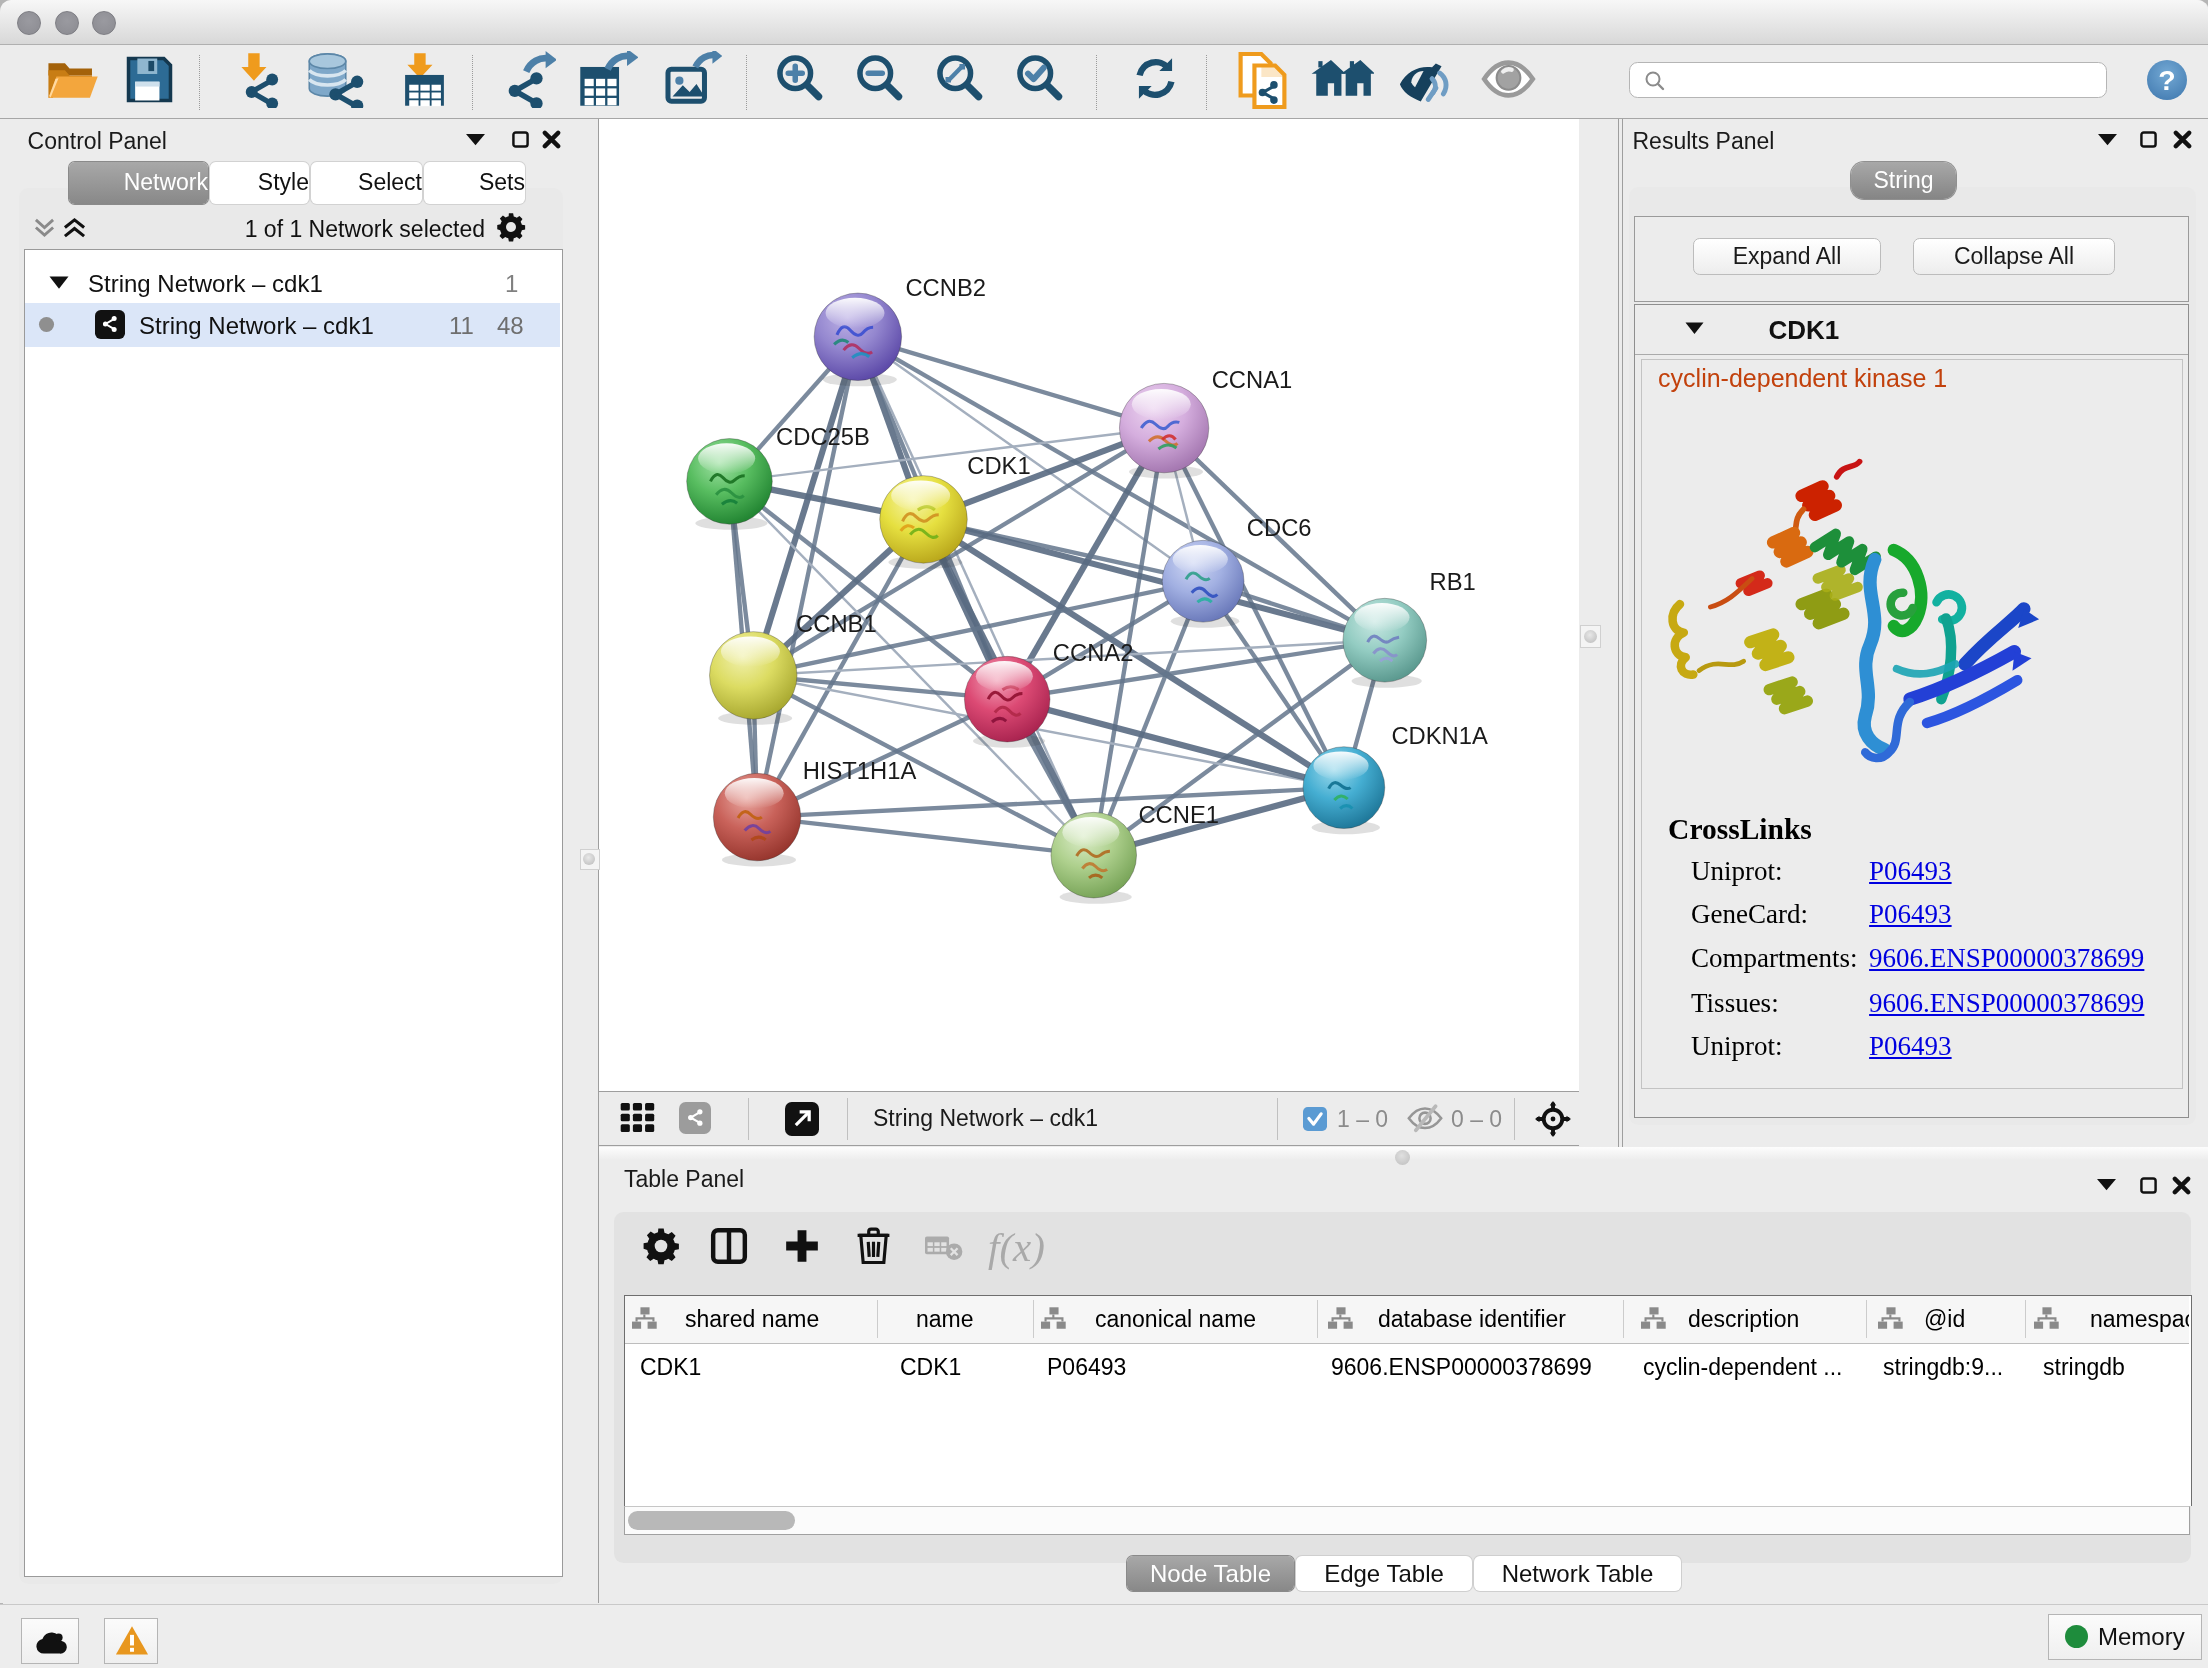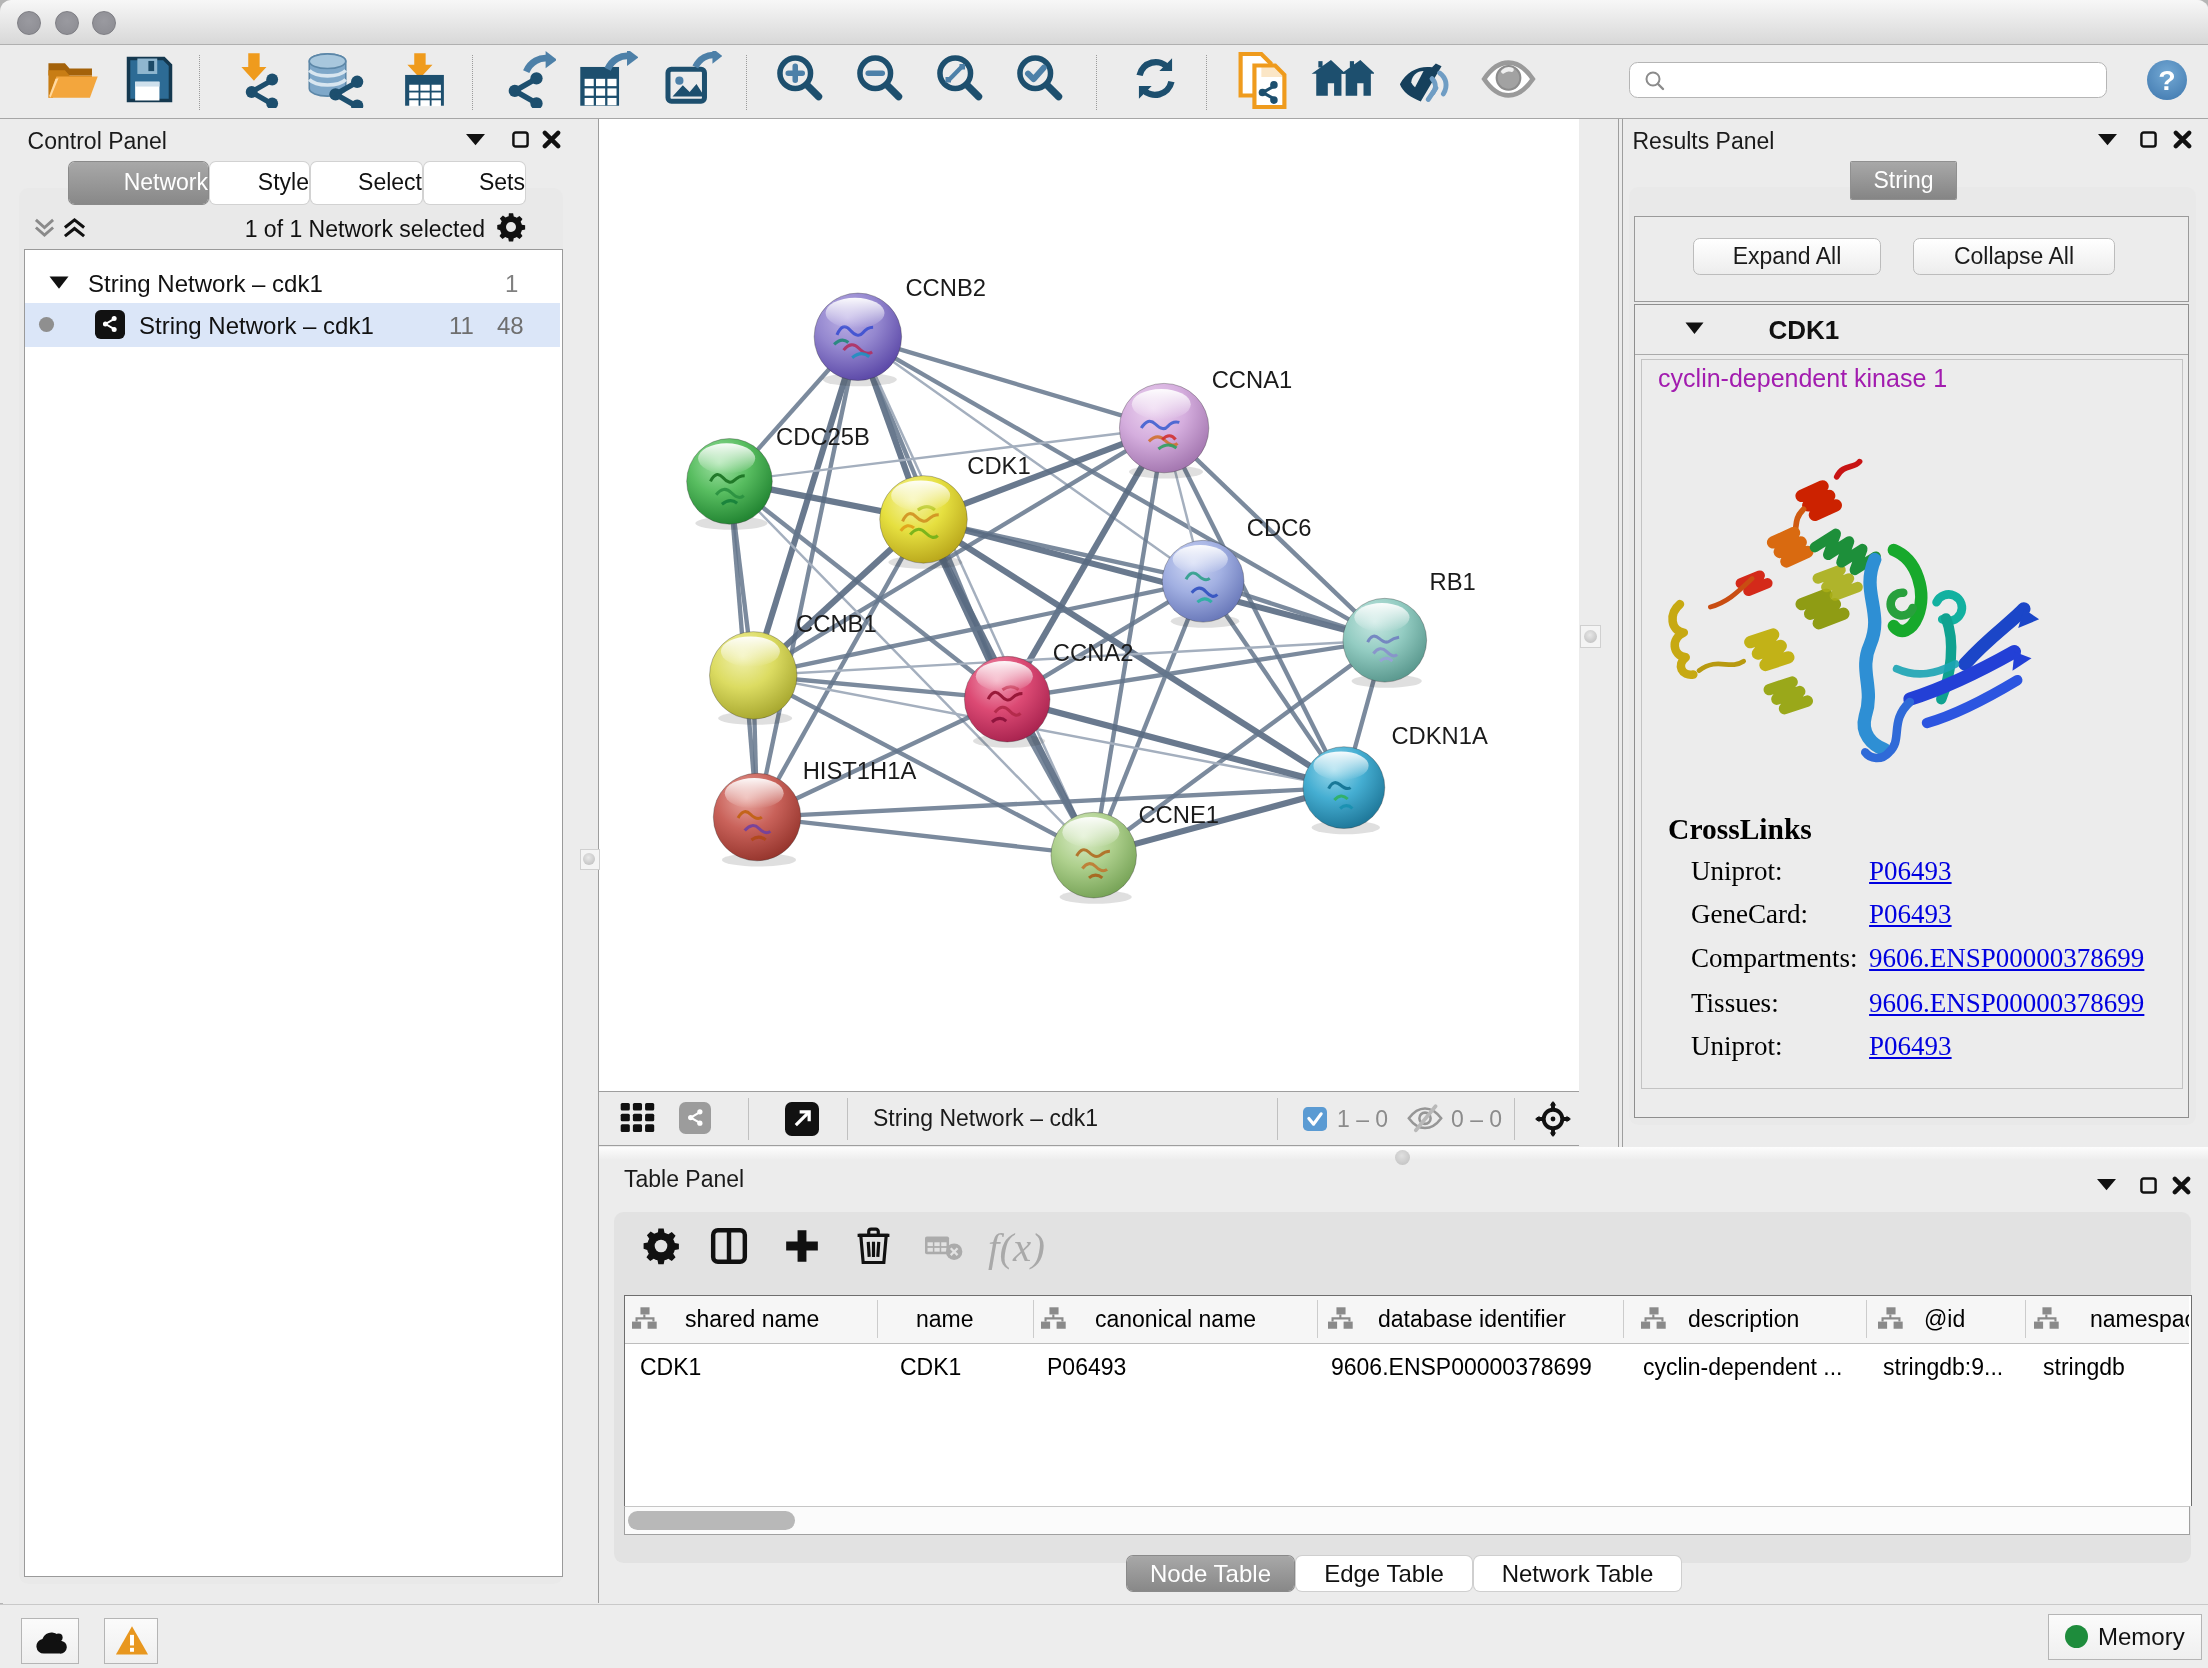--- a/index.html
+++ b/index.html
@@ -28,21 +28,21 @@
 #statusbar{position:absolute;left:0;top:1604px;width:100%;height:65px;background:#ededed;border-top:1px solid #c9c9c9}
 
 .ptitle{font-size:23px;color:#1a1a1a}
 
 .tab{position:absolute;top:43px;height:42px;z-index:3;border-radius:5.7px;background:#fff;box-shadow:0 0 0 1px #d2d2d2;font-size:23px;color:#111;text-align:right;line-height:40px}
 .tabsel{background:linear-gradient(#a8a8a8,#888);color:#fff;box-shadow:0 0 0 1px #8a8a8a}
 #cp-container{position:absolute;left:19px;top:69px;width:544px;height:1396px;background:#e9e9e9;border-radius:9.5px}
 #cp-list{position:absolute;left:24px;top:130px;width:537px;height:1326px;background:#fff;border:1px solid #9a9a9a}
 
 #rp-container{position:absolute;left:5.7px;top:68px;width:567px;height:938px;background:#e9e9e9;border-radius:9.5px}
-#stringtab{position:absolute;left:228px;top:43px;width:105px;height:37px;border-radius:1px;background:linear-gradient(#a8a8a8,#858585);color:#fff;font-size:23px;text-align:center;line-height:37px;box-shadow:0 0 0 1px #909090}
+#stringtab{position:absolute;left:228px;top:43px;width:105px;height:37px;border-radius:13px;background:linear-gradient(#a8a8a8,#858585);color:#fff;font-size:23px;text-align:center;line-height:37px;box-shadow:0 0 0 1px #909090}
 .rbtn{position:absolute;top:119px;height:35px;background:linear-gradient(#fff,#ededed);border:1px solid #bcbcbc;border-radius:6.7px;font-size:23px;color:#1a1a1a;text-align:center;line-height:35px}
 
 #tp-container{position:absolute;left:15px;top:65px;width:1577px;height:351px;background:#e2e2e2;border-radius:9.5px}
 #tp-table{position:absolute;left:25px;top:148px;width:1566px;height:210px;background:#fff;border:1px solid #6e6e6e;border-bottom:none}
 .btab{position:absolute;top:409px;height:35px;background:#fff;box-shadow:0 0 0 1px #cfcfcf;border-radius:6px;font-size:24px;color:#111;text-align:center;line-height:35px}
 .btabsel{background:linear-gradient(#a8a8a8,#888);color:#fff;box-shadow:0 0 0 1px #8a8a8a}
 .sbtn{position:absolute;background:linear-gradient(#fbfbfb,#efefef);border:1.9px solid #b5b5b5}
 .serif{font-family:"Liberation Serif",serif}
 a.xl{color:#0000e0;text-decoration:underline}
 </style>
@@ -560,21 +560,21 @@
 <div class="abs" style="left:11.4px;top:97px;width:555px;height:86px;border:1.9px solid #9a9a9a;background:#ececec;box-sizing:border-box"></div>
 <div class="rbtn" style="left:70px;width:186px">Expand All</div>
 <div class="rbtn" style="left:290px;width:200px">Collapse All</div>
 <div class="abs" style="left:11.4px;top:185px;width:555px;height:814px;border:1.9px solid #8e8e8e;background:#ececec;box-sizing:border-box">
   <svg class="abs" style="left:50px;top:17px" width="19" height="12.4" viewBox="0 0 20 13">
         <path fill="#111" d="M.5.5h19L10 12.5z"></path>
       </svg>
   <div class="abs" style="left:133px;top:9.5px;font-size:26px;font-weight:bold;color:#111">CDK1</div>
   <div class="abs" style="left:0;top:49px;width:100%;height:1px;background:#aaa"></div>
   <div class="abs" style="left:5.7px;top:54px;width:542px;height:730px;border:1px solid #c3c3c3;box-sizing:border-box">
-    <div class="abs" style="left:16px;top:3.8px;font-size:25px;color:#a21caf">cyclin-dependent kinase 1</div>
+    <div class="abs" style="left:16px;top:3.8px;font-size:25px;color:#c2410c">cyclin-dependent kinase 1</div>
     <svg class="abs" style="left:19px;top:90px" width="399" height="314" viewBox="0 0 420 330">
   <g fill="none" stroke-linecap="round" stroke-linejoin="round">
   <path d="M185,28 C192,14 203,20 209,12" stroke="#c81414" stroke-width="6"></path>
   <path d="M148,48 l22,-10 l-15,20 l22,-10 l-15,20 l22,-10" stroke="#cc2200" stroke-width="13"></path>
   <path d="M150,62 C135,77 150,87 130,97" stroke="#cf5a10" stroke-width="6"></path>
   <path d="M118,97 l22,-10 l-15,20 l22,-10 l-15,20 l22,-10" stroke="#d96a10" stroke-width="13"></path>
   <path d="M84,140 l20,-8 l-12,16 l20,-8" stroke="#d42a1a" stroke-width="11"></path>
   <path d="M96,135 C80,150 70,160 52,165" stroke="#c94d12" stroke-width="5"></path>
   <path d="M20,162 c-12,10 -10,28 4,30 c-14,6 -12,24 2,26 c-10,8 -4,20 8,18" stroke="#c7a912" stroke-width="9"></path>
   <path d="M40,232 C60,217 72,232 87,222" stroke="#b89a10" stroke-width="5"></path>

